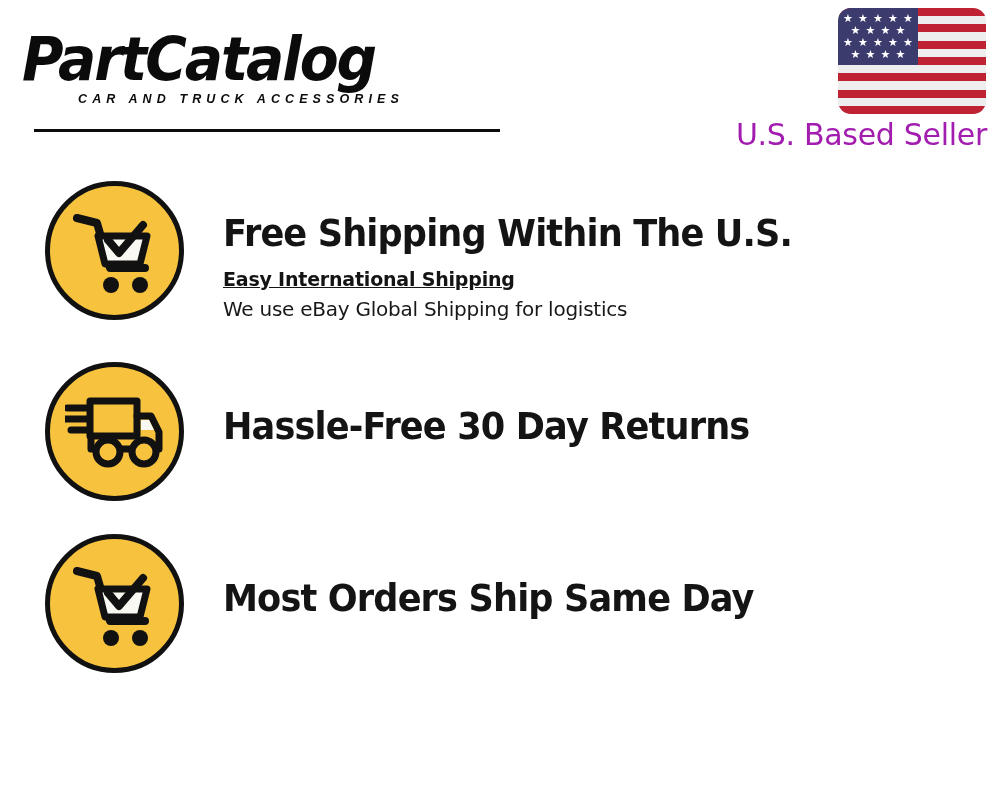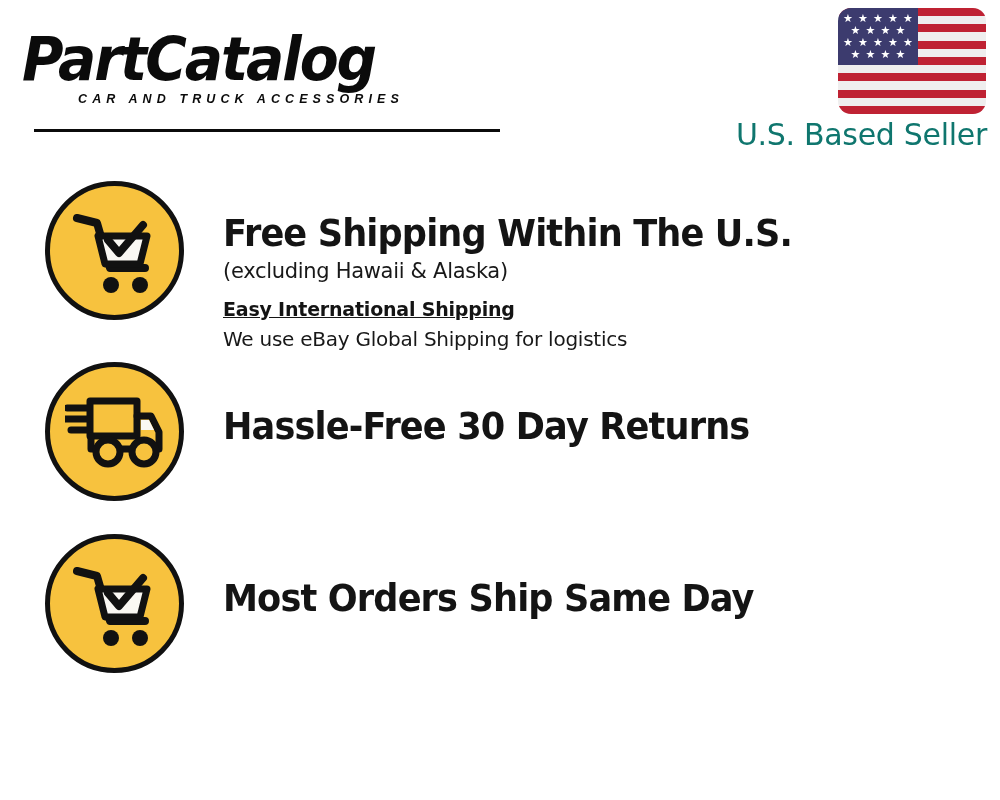--- a/index.html
+++ b/index.html
@@ -106,21 +106,21 @@
   #seller-label {
     position: absolute;
     left: 725px;
     top: 118px;
     width: 262px;
     text-align: right;
     font-family: "DejaVu Sans", sans-serif;
     font-weight: 400;
     font-size: 30px;
     line-height: 34px;
-    color: #0f766e;
+    color: #a21caf;
     letter-spacing: -0.3px;
     white-space: nowrap;
   }
 
   
   #features {
     position: absolute;
     left: 0;
     top: 178px;
     width: 1000px;
@@ -264,21 +264,20 @@
       <svg width="96" height="90" viewBox="0 0 96 90" aria-hidden="true">
         <path d="M10 12 L30 17 L43 62 L78 62" fill="none" stroke="#111111" stroke-width="8" stroke-linecap="round" stroke-linejoin="round"></path>
         <path d="M31 30 L80 30 L73 58 L38 58 Z" fill="#FAF8F3" stroke="#111111" stroke-width="7" stroke-linejoin="round"></path>
         <path d="M41 34 L52 47 L76 19" fill="none" stroke="#111111" stroke-width="8" stroke-linecap="round" stroke-linejoin="round"></path>
         <circle cx="44" cy="79" r="8" fill="#111111"></circle>
         <circle cx="73" cy="79" r="8" fill="#111111"></circle>
       </svg>
     </div>
     <div class="feature-text">
       <div class="headline">Free Shipping Within The U.S.</div>
-      <div class="subline">(excluding Hawaii &amp; Alaska)</div>
       <div class="subhead-bold">Easy International Shipping</div>
       <div class="subline-note">We use eBay Global Shipping for logistics</div>
     </div>
   </div>
 
   <div class="feature-row" id="row-returns">
     <div class="badge-circle">
       <svg width="100" height="76" viewBox="0 0 100 76" aria-hidden="true">
         <rect x="25" y="7" width="47" height="35" fill="none" stroke="#111111" stroke-width="7" stroke-linejoin="round"></rect>
         <path d="M72 22 L86 22 L94 38 L94 55 L26 55 L26 42" fill="none" stroke="#111111" stroke-width="7" stroke-linejoin="round" stroke-linecap="round"></path>

